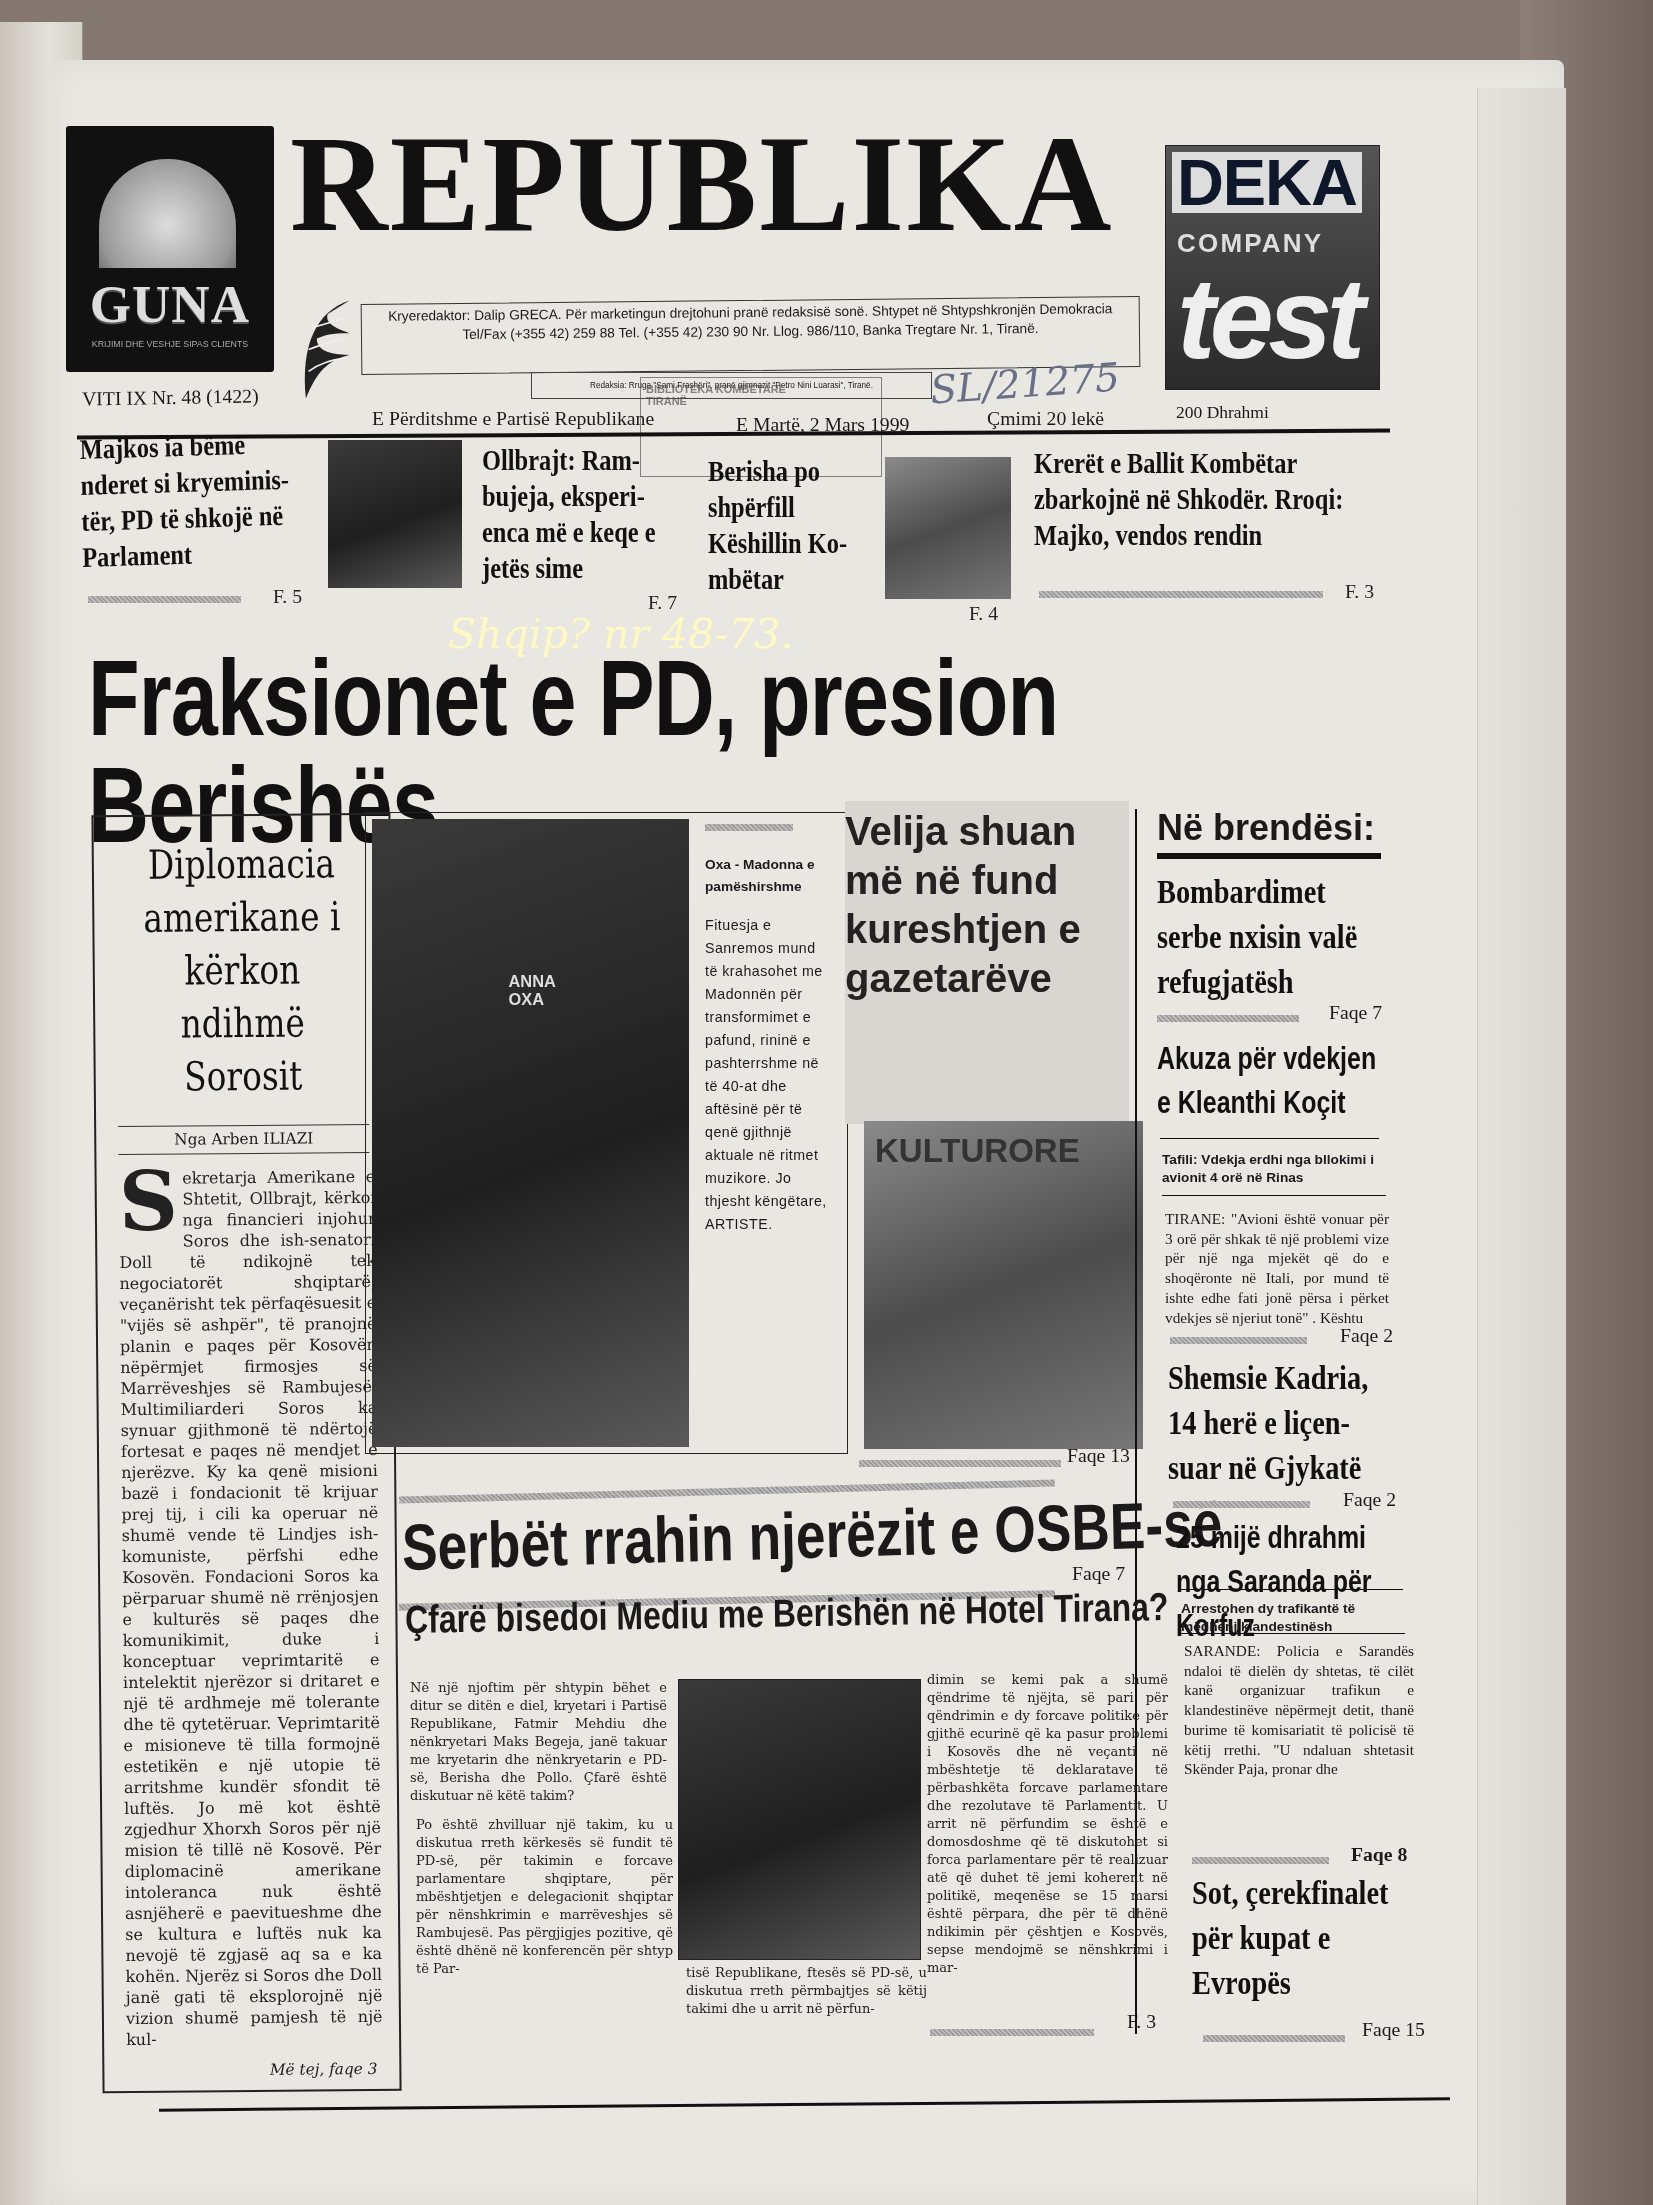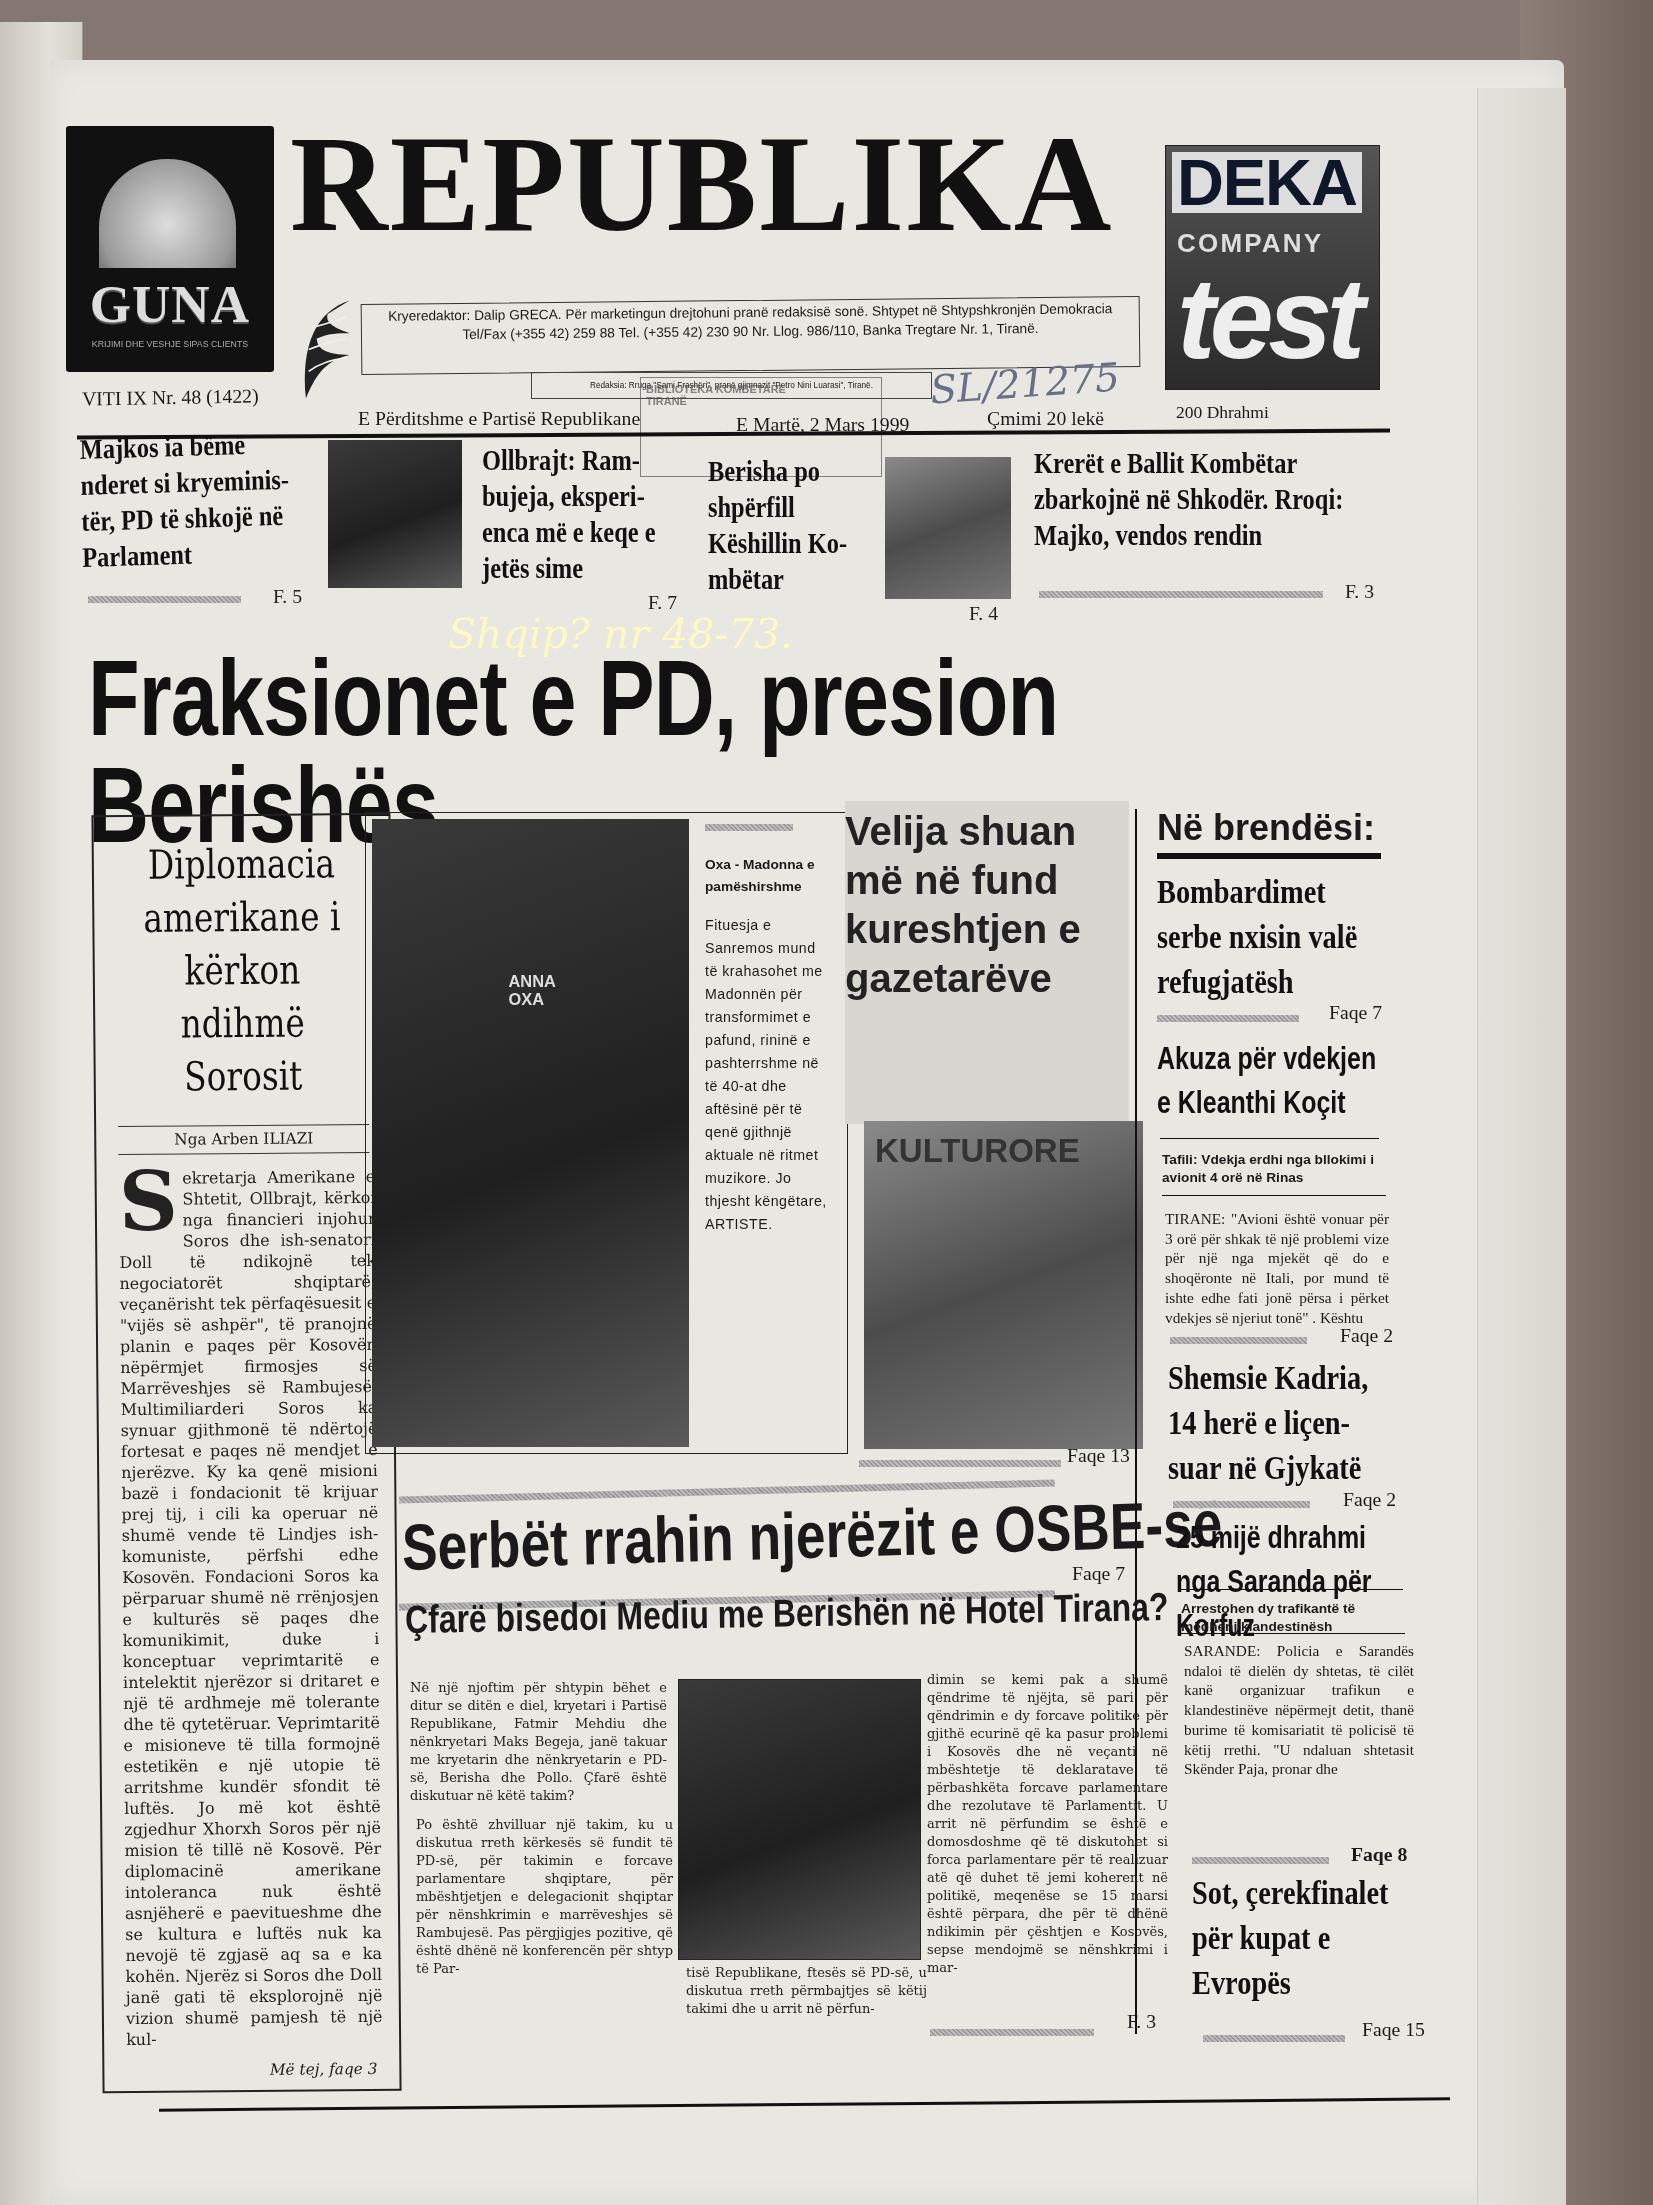--- a/index.html
+++ b/index.html
@@ -83,21 +83,21 @@
 </div>
 <div class="abs handwrite" style="left:930px;top:361px;font-size:39px;color:#6a6f88;transform:rotate(-4deg);">SL/21275</div>
 
 <div class="abs deka">
   <div class="deka-top">DEKA</div>
   <div class="deka-co">COMPANY</div>
   <div class="deka-test">test</div>
 </div>
 
 <div class="abs meta" style="left:82px;top:386px;transform:rotate(-1deg);">VITI IX  Nr. 48 (1422)</div>
-<div class="abs meta" style="left:358px;top:407px;">E Përditshme e Partisë Republikane</div>
+<div class="abs meta" style="left:372px;top:407px;">E Përditshme e Partisë Republikane</div>
 <div class="abs meta" style="left:736px;top:413px;">E Martë, 2 Mars 1999</div>
 <div class="abs meta" style="left:987px;top:407px;">Çmimi 20 lekë</div>
 <div class="abs meta" style="left:1176px;top:402px;font-size:17.5px;">200 Dhrahmi</div>
 <div class="abs rule" style="left:77px;top:432px;width:1313px;height:3.8px;transform:rotate(-0.3deg);"></div>
 
 <div class="abs teaser-head" style="left:81px;top:432px;width:263px;transform:scaleX(0.86) rotate(-1.5deg);">Majkos ia bëmë nderet si kryeminis-tër, PD të shkojë në Parlament</div>
 <div class="abs photo" style="left:328px;top:440px;width:134px;height:148px;"></div>
 <div class="abs fref" style="left:273px;top:585px;">F. 5</div>
 <div class="abs greybar" style="left:88px;top:596px;width:153px;"></div>
 

